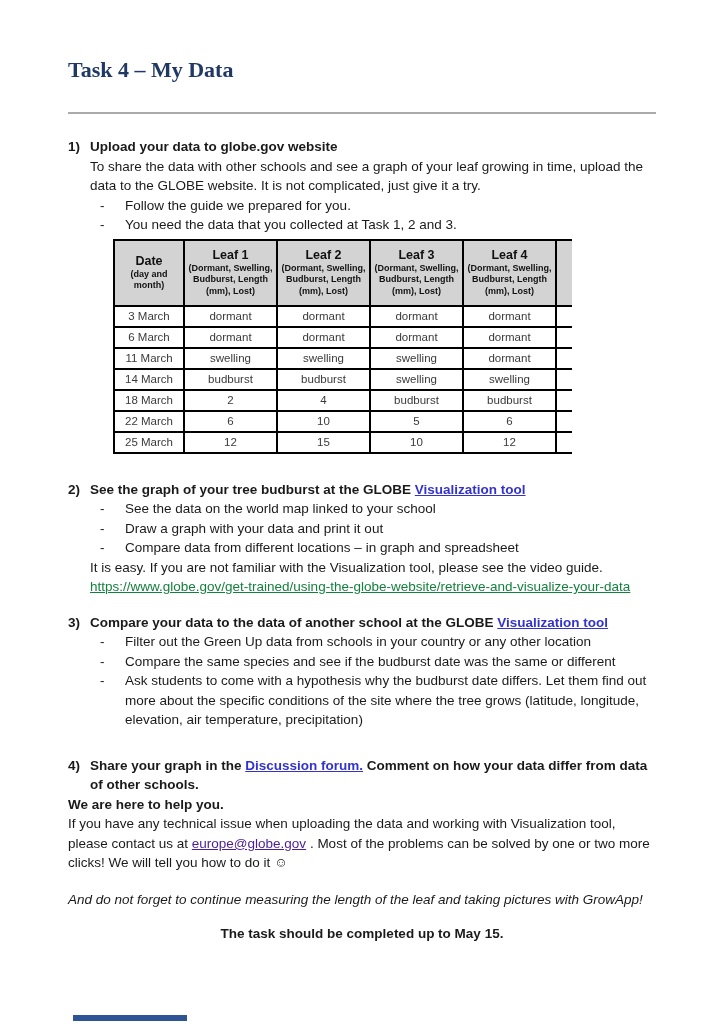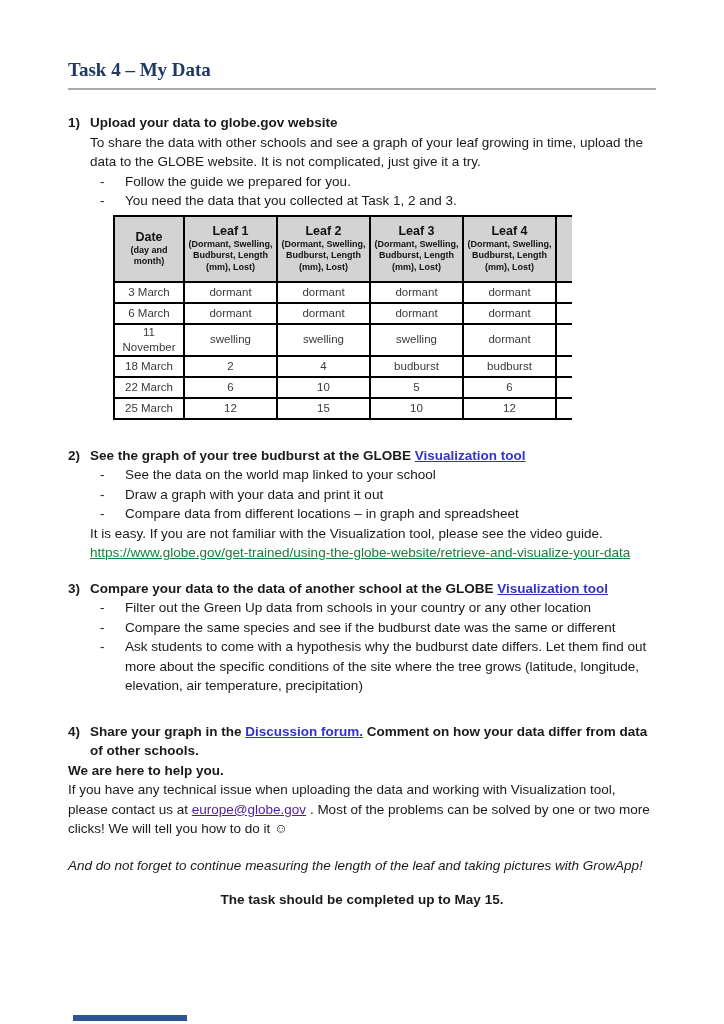--- a/index.html
+++ b/index.html
@@ -5,22 +5,22 @@
   html,body{margin:0;padding:0;background:#e8e8e8;}
   .page{
     width:724px;height:1024px;background:#ffffff;position:relative;
     margin:0 auto;overflow:hidden;
     font-family:"Liberation Sans",sans-serif;color:#1a1a1a;
     font-size:13.5px;line-height:19.5px;
   }
   .content{padding:52px 68px 0 68px;}
   .doc-title{
     font-family:"Liberation Serif",serif;font-weight:bold;
-    font-size:19px;line-height:36px;color:#1F3864;margin:0;
-    padding-bottom:0;border-bottom:2px solid #ABABAB;
+    font-size:22px;line-height:36px;color:#1F3864;margin:0;
+    padding-bottom:24px;border-bottom:2px solid #ABABAB;
   }
   p{margin:0;}
   .bold{font-weight:bold;}
   .sec{display:flex;align-items:flex-start;}
   .sec-num{width:22px;flex:none;font-weight:bold;}
   .sec-body{flex:1;min-width:0;}
   .m-s1{margin-top:23px;}
   .m-table{margin:4px 0 0 45px;}
   .m-s2{margin-top:26px;}
   .m-s3{margin-top:16px;}
@@ -117,25 +117,33 @@
           </tr>
           <tr>
             <td>6 March</td>
             <td>dormant</td>
             <td>dormant</td>
             <td>dormant</td>
             <td>dormant</td>
             <td class="cut"></td>
           </tr>
           <tr>
-            <td>11 November</td>
-            <td>swelling</td>
-            <td>swelling</td>
-            <td>swelling</td>
-            <td>dormant</td>
+            <td>11 March</td>
+            <td>swelling</td>
+            <td>swelling</td>
+            <td>swelling</td>
+            <td>dormant</td>
+            <td class="cut"></td>
+          </tr>
+          <tr>
+            <td>14 March</td>
+            <td>budburst</td>
+            <td>budburst</td>
+            <td>swelling</td>
+            <td>swelling</td>
             <td class="cut"></td>
           </tr>
           <tr>
             <td>18 March</td>
             <td>2</td>
             <td>4</td>
             <td>budburst</td>
             <td>budburst</td>
             <td class="cut"></td>
           </tr>

